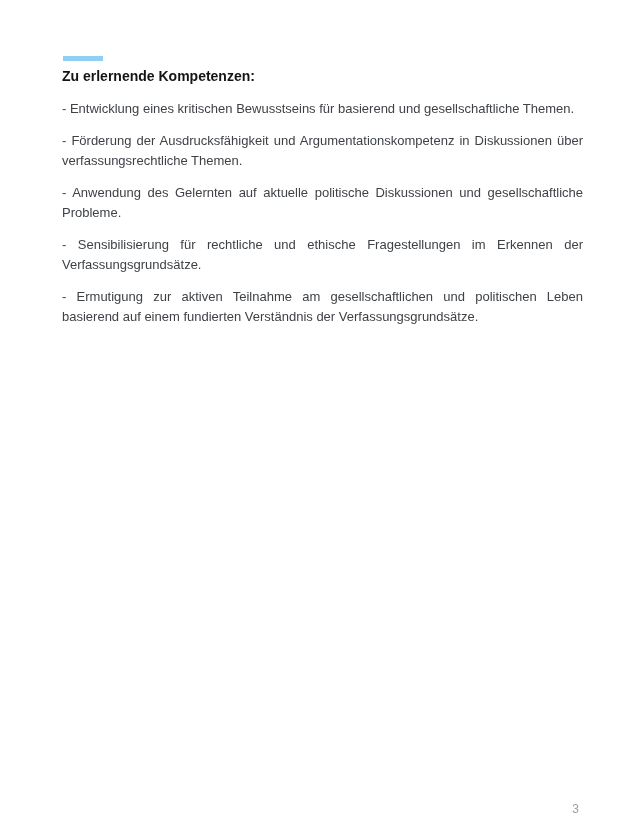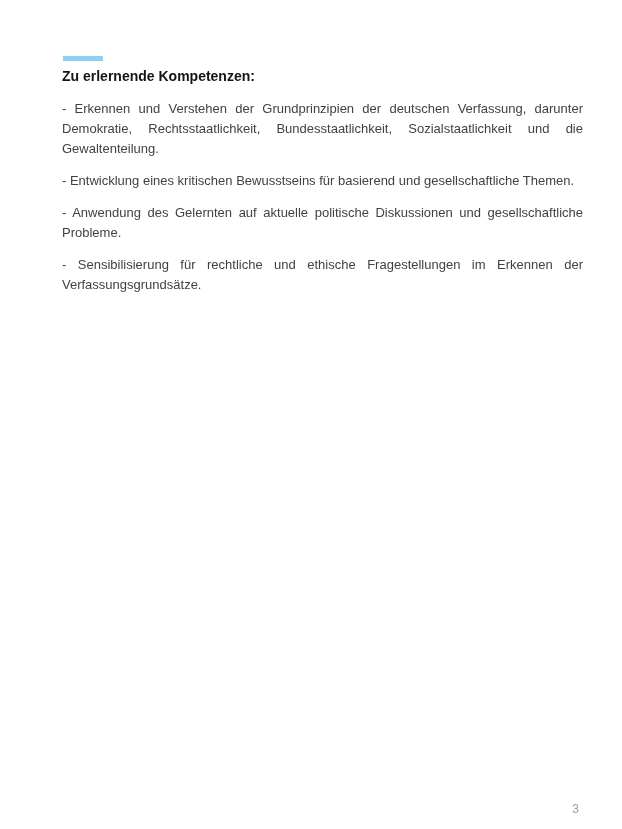--- a/index.html
+++ b/index.html
@@ -54,19 +54,20 @@
     line-height: 1;
   }
 </style>
 </head>
 <body>
 
 <div class="page">
   <div class="content">
     <div class="accent-bar"></div>
     <h1 class="heading">Zu erlernende Kompetenzen:</h1>
-    <p class="body-text">- Erkennen und Verstehen der Grundprinzipien der deutschen Verfassung, darunter Demokratie, Rechtsstaatlichkeit, Bundesstaatlichkeit, Sozialstaatlichkeit und die Gewaltenteilung.</p>
     <p class="body-text">- Entwicklung eines kritischen Bewusstseins für basierend und gesellschaftliche Themen.</p>
+    <p class="body-text">- Förderung der Ausdrucksfähigkeit und Argumentationskompetenz in Diskussionen über verfassungsrechtliche Themen.</p>
     <p class="body-text">- Anwendung des Gelernten auf aktuelle politische Diskussionen und gesellschaftliche Probleme.</p>
     <p class="body-text">- Sensibilisierung für rechtliche und ethische Fragestellungen im Erkennen der Verfassungsgrundsätze.</p>
+    <p class="body-text">- Ermutigung zur aktiven Teilnahme am gesellschaftlichen und politischen Leben basierend auf einem fundierten Verständnis der Verfassungsgrundsätze.</p>
   </div>
   <div class="page-number">3</div>
 </div>
 
 </body></html>

